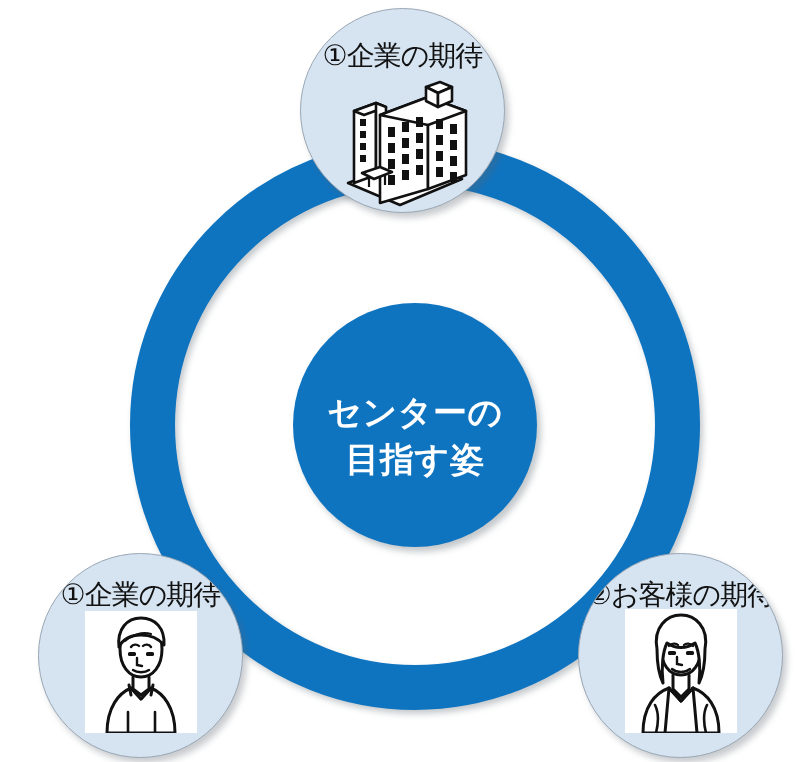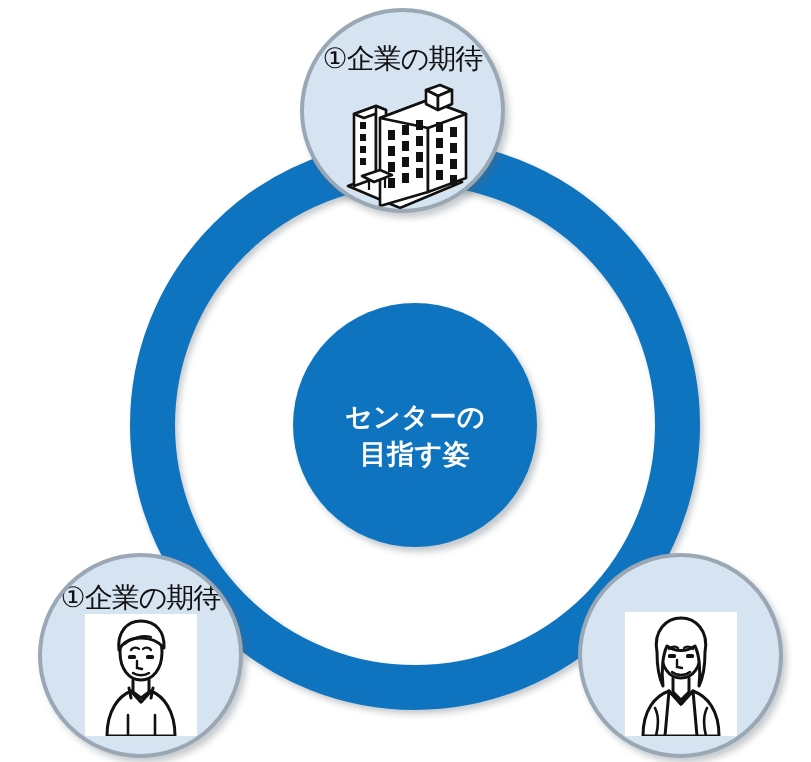--- a/index.html
+++ b/index.html
@@ -29,35 +29,35 @@
     left:293px; top:303px;
     width:244px; height:244px;
     border-radius:50%;
     background:var(--centercolor,#0f74c0);
     box-shadow:4px 5px 6px rgba(90,100,110,0.35);
     display:flex;align-items:center;justify-content:center;
     text-align:center;
   }
   .center-label{
     color:#ffffff;
-    font-size:27px;
+    font-size:34px;
     font-weight:bold;
     line-height:1.38;
     letter-spacing:0.5px;
     white-space:pre-line;
     margin-top:22px;
   }
 
   
   .bubble{
     position:absolute;
     width:205px;height:205px;
     border-radius:50%;
     background:var(--bubblecolor,#d6e4f2);
-    border:4px solid #be185d;
+    border:1px solid #be185d;
     box-sizing:border-box;
     box-shadow:4px 5px 6px rgba(90,100,110,0.33);
     overflow:hidden;
   }
   .bubble .b-label{
     position:absolute;
     left:0;right:0;
     text-align:center;
     color:#111111;
     font-size:27px;
@@ -187,20 +187,21 @@
           <path d="M48 59 C52 62 60 62 64 59"></path>
           <path d="M46 36 C48 33 52 33 54 35"></path>
           <path d="M58 35 C60 33 64 33 66 36"></path>
           <path d="M43 101 L43 122 M70 101 L70 122" stroke-width="2.6"></path>
         </g>
       </svg>
     </div>
   </div>
 
   <div class="bubble" id="bubble-customer" style="--bubblecolor: #d6e4f2; border-color: rgb(154, 167, 180);">
+    <div class="b-label">②お客様の期待</div>
     <div class="b-icon">
       <svg viewBox="0 0 112 124" width="112" height="124" xmlns="http://www.w3.org/2000/svg">
         <rect x="0" y="0" width="112" height="124" fill="#ffffff"></rect>
         <g fill="#fff" stroke="#111" stroke-width="3" stroke-linejoin="round" stroke-linecap="round">
 
           <path d="M18 124 C18 98 30 84 44 79 L56 92 L68 79 C82 84 94 98 94 124 Z"></path>
 
           <path d="M44 79 L56 92 L68 79"></path>
           <path d="M44 79 L40 124 M68 79 L72 124"></path>
 

